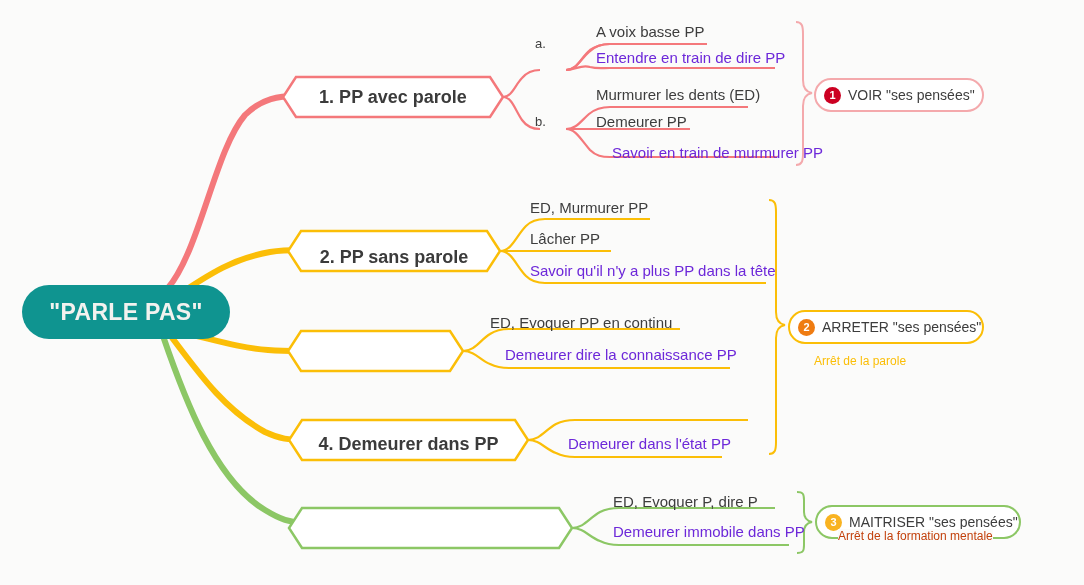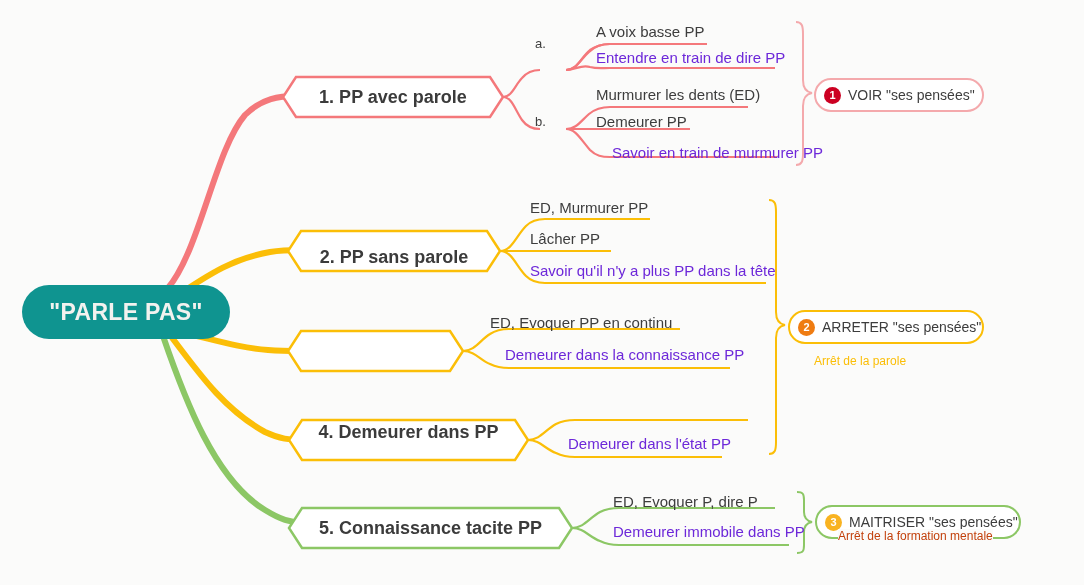--- a/index.html
+++ b/index.html
@@ -212,44 +212,41 @@
 
   <div class="hexwrap" style="left:283px; top:77px; width:220px; height:41px;">
     <div class="label">1. PP avec parole</div>
   </div>
 
   <div class="hexwrap" style="left:288px; top:231px; width:212px; height:52px;">
     <div class="label">2. PP sans parole</div>
   </div>
 
 
-  <div class="hexwrap" style="left:289px; top:408px; width:239px; height:48px;">
+  <div class="hexwrap" style="left:289px; top:420px; width:239px; height:48px;">
     <div class="label">4. Demeurer dans PP</div>
   </div>
 
-  <div class="hexwrap" style="left:289px; top:508px; width:283px; height:40px;">
-    <div class="label">5. Connaissance tacite PP</div>
-  </div>
 
   <div class="marker" style="left:535px; top:36px;">a.</div>
   <div class="marker" style="left:535px; top:114px;">b.</div>
 
   <div class="sub gray" style="left:596px; top:24px;">A voix basse PP</div>
   <div class="sub red" style="left:596px; top:50px;">Entendre en train de dire PP</div>
 
   <div class="sub gray" style="left:596px; top:87px;">Murmurer les dents (ED)</div>
   <div class="sub gray" style="left:596px; top:114px;">Demeurer PP</div>
   <div class="sub red" style="left:612px; top:145px;">Savoir en train de murmurer PP</div>
 
   <div class="sub gray" style="left:530px; top:200px;">ED, Murmurer PP</div>
   <div class="sub gray" style="left:530px; top:231px;">Lâcher PP</div>
   <div class="sub red" style="left:530px; top:263px;">Savoir qu'il n'y a plus PP dans la tête</div>
 
   <div class="sub gray" style="left:482px; top:315px;margin-left:8px;">ED, Evoquer PP en continu</div>
-  <div class="sub red" style="left:505px; top:347px;">Demeurer dans la connaissance PP</div>
+  <div class="sub red" style="left:505px; top:347px;">Demeurer dire la connaissance PP</div>
 
   <div class="sub red" style="left:568px; top:436px;">Demeurer dans l'état PP</div>
 
   <div class="sub gray" style="left:613px; top:494px;">ED, Evoquer P, dire P</div>
   <div class="sub red" style="left:613px; top:524px;">Demeurer immobile dans PP</div>
 
   <div class="pill" style="left:815px; top:79px; height:32px; background:transparent;">
     <span class="badge" style="background:#cc0022;">1</span>
     <span>VOIR "ses pensées"</span>
   </div>

